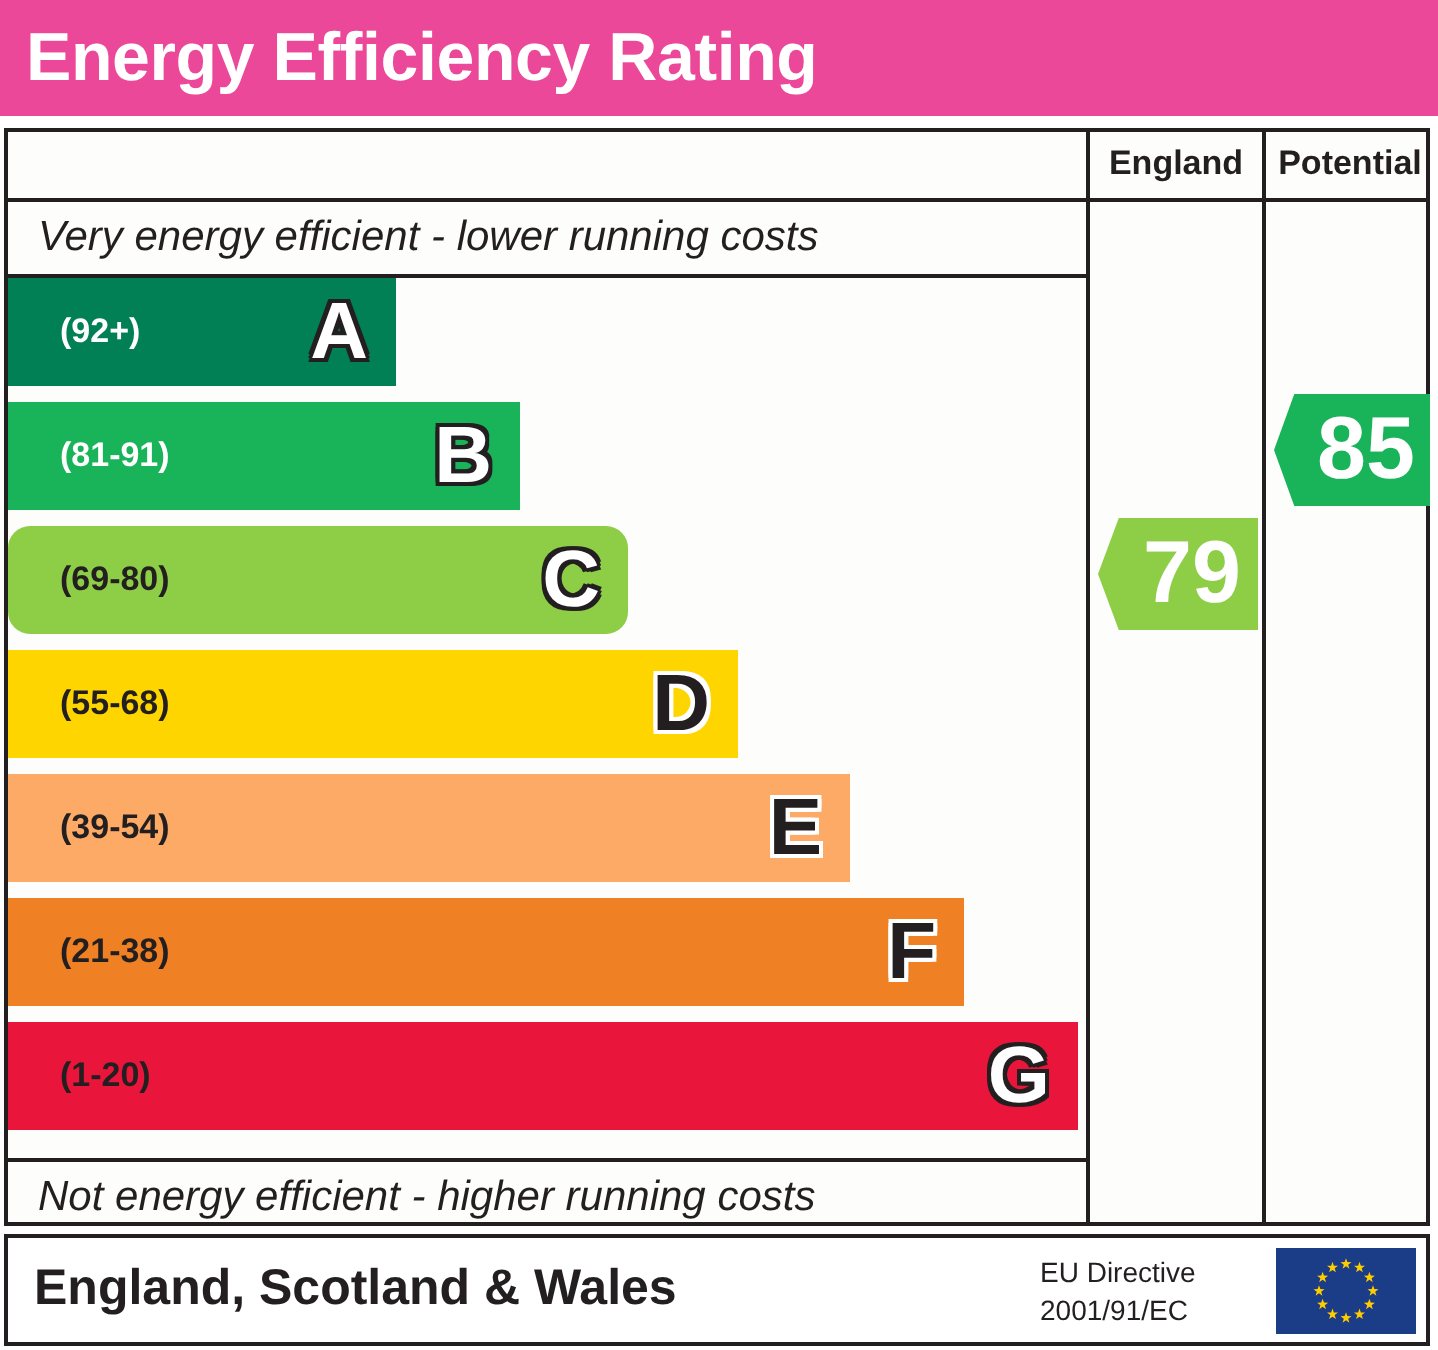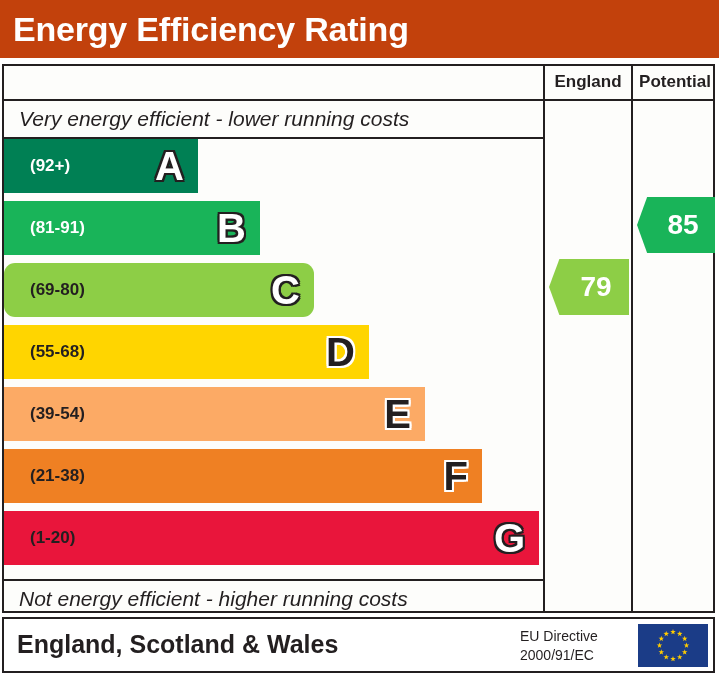--- a/index.html
+++ b/index.html
@@ -18,21 +18,21 @@
     overflow: hidden;
   }
 
   
   .title-bar {
     position: absolute;
     left: 0;
     top: 0;
     width: 719px;
     height: 58px;
-    background: #c2410c;
+    background: #ec4899;
   }
   .title-bar .title-text {
     position: absolute;
     left: 13px;
     top: 4px;
     font-size: 34px;
     font-weight: bold;
     color: #ffffff;
     letter-spacing: -0.2px;
     line-height: 50px;
@@ -168,21 +168,21 @@
 
   
   .rating-arrow {
     position: absolute;
     display: flex;
     align-items: center;
     justify-content: center;
     clip-path: polygon(0% 50%, 13% 0%, 100% 0%, 100% 100%, 13% 100%);
   }
   .rating-arrow .val {
-    font-size: 28px;
+    font-size: 44px;
     font-weight: bold;
     color: #ffffff;
     line-height: 40px;
     padding-left: 14px;
   }
 
   
   .footer {
     position: absolute;
     left: 2px;
@@ -286,21 +286,21 @@
         <div class="rating-arrow" style="left: 633px; width: 78px; height: 56px; top: 131px; background: rgb(25, 180, 89);">
           <span class="val">85</span>
         </div>
       </div>
   </div>
 
   <div class="footer">
     <div class="region">England, Scotland &amp; Wales</div>
     <div class="directive">
       <div>EU Directive</div>
-      <div>2000/91/EC</div>
+      <div>2001/91/EC</div>
     </div>
     <div class="eu-flag">
       <svg width="70" height="43" viewBox="0 0 70 43" aria-hidden="true">
         <g id="eu-stars" fill="#ffcc00">
             <polygon points="35.00,5.10 35.68,7.06 37.76,7.10 36.10,8.36 36.70,10.35 35.00,9.16 33.30,10.35 33.90,8.36 32.24,7.10 34.32,7.06" fill="#ffcc00"></polygon>
             <polygon points="41.75,6.91 42.43,8.87 44.51,8.91 42.85,10.17 43.45,12.15 41.75,10.97 40.05,12.15 40.65,10.17 38.99,8.91 41.07,8.87" fill="#ffcc00"></polygon>
             <polygon points="46.69,11.85 47.37,13.81 49.45,13.85 47.79,15.11 48.40,17.10 46.69,15.91 44.99,17.10 45.59,15.11 43.93,13.85 46.01,13.81" fill="#ffcc00"></polygon>
             <polygon points="48.50,18.60 49.18,20.56 51.26,20.60 49.60,21.86 50.20,23.85 48.50,22.66 46.80,23.85 47.40,21.86 45.74,20.60 47.82,20.56" fill="#ffcc00"></polygon>
             <polygon points="46.69,25.35 47.37,27.31 49.45,27.35 47.79,28.61 48.40,30.60 46.69,29.41 44.99,30.60 45.59,28.61 43.93,27.35 46.01,27.31" fill="#ffcc00"></polygon>
             <polygon points="41.75,30.29 42.43,32.25 44.51,32.30 42.85,33.55 43.45,35.54 41.75,34.35 40.05,35.54 40.65,33.55 38.99,32.30 41.07,32.25" fill="#ffcc00"></polygon>

